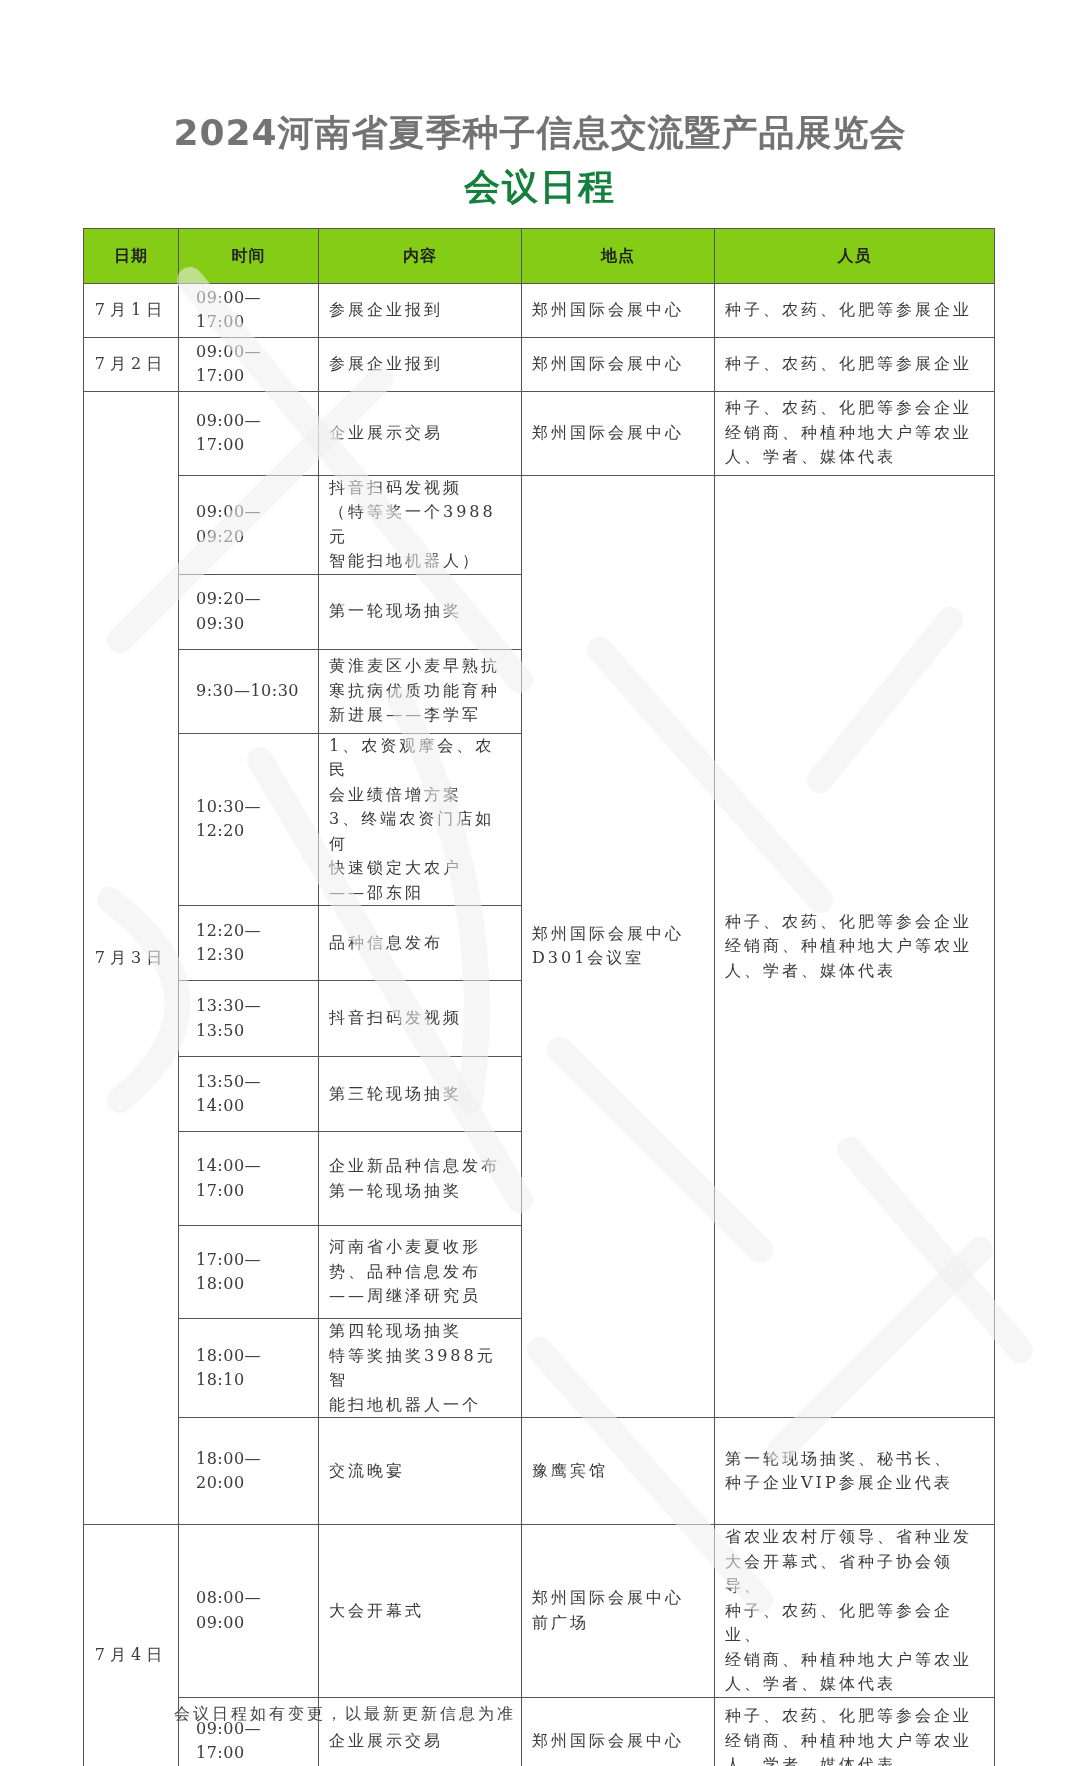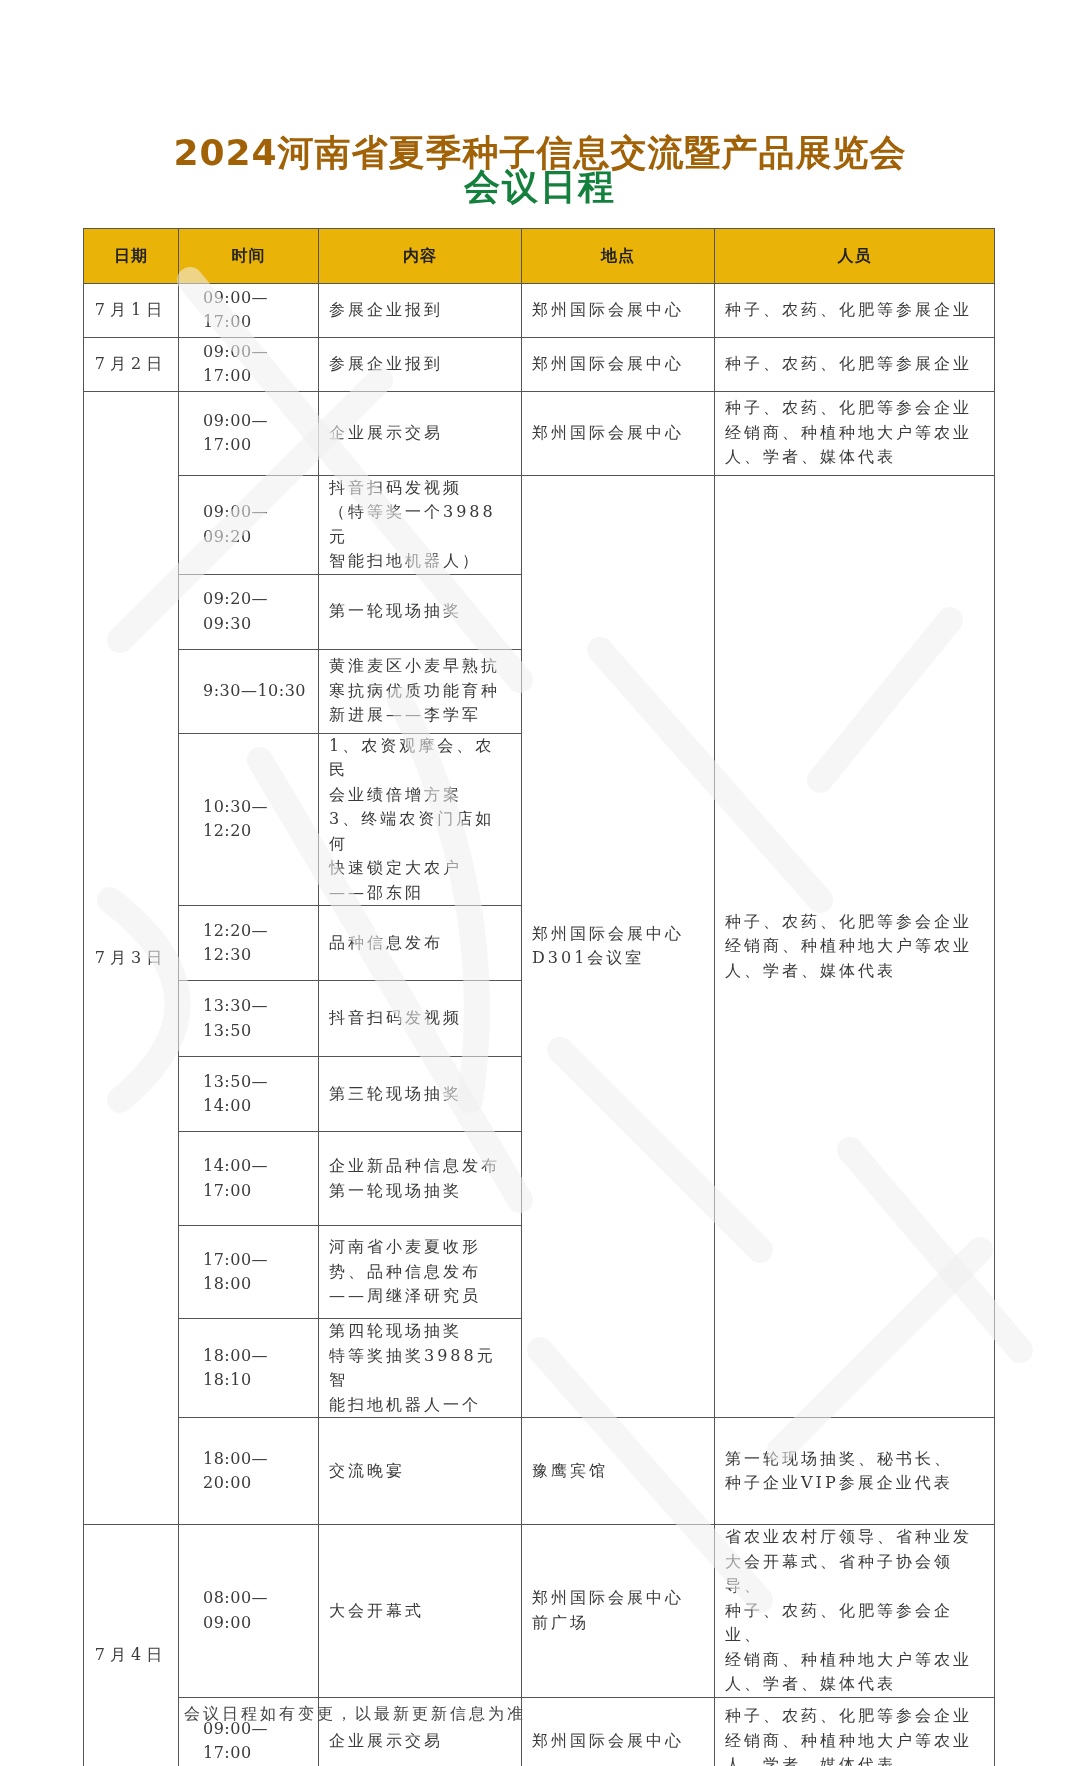--- a/index.html
+++ b/index.html
@@ -1,28 +1,28 @@
 <!DOCTYPE html>
 <html><head>
 <meta charset="utf-8">
 <style>
   html, body { margin:0; padding:0; background:#ffffff; }
   body { width:1080px; height:1766px; position:relative; overflow:hidden;
          font-family:"DejaVu Serif","Liberation Serif",serif; color:#333; }
   .watermark { position:absolute; left:0; top:0; width:1080px; height:1766px; pointer-events:none; z-index:3; }
   .title1 { position:absolute; left:0; width:1080px; top:110px; text-align:center;
-            font-family:"DejaVu Sans","Liberation Sans",sans-serif; font-size:36px; font-weight:bold; color:#a16207; letter-spacing:1px; line-height:46px;margin-top:20px; }
+            font-family:"DejaVu Sans","Liberation Sans",sans-serif; font-size:36px; font-weight:bold; color:#737373; letter-spacing:1px; line-height:46px; }
   .title2 { position:absolute; left:0; width:1080px; top:164px; text-align:center;
             font-family:"DejaVu Sans","Liberation Sans",sans-serif; font-size:36px; font-weight:bold; color:#15803d; letter-spacing:2px; line-height:46px; }
   table.sched { position:absolute; left:83px; top:228px; border-collapse:collapse; table-layout:fixed; width:911px; z-index:1; }
   table.sched td, table.sched th { border:1.5px solid #555; padding:0 10px; font-size:16px; letter-spacing:3px; line-height:24.5px; color:#3a3a3a; vertical-align:middle; text-align:left; white-space:pre-line; font-weight:normal; }
-  table.sched th { background:#eab308; text-align:center; font-family:"DejaVu Sans","Liberation Sans",sans-serif; font-weight:bold; color:#222; font-size:16px; letter-spacing:1px; }
+  table.sched th { background:#84cc16; text-align:center; font-family:"DejaVu Sans","Liberation Sans",sans-serif; font-weight:bold; color:#222; font-size:16px; letter-spacing:1px; }
   table.sched td.date { text-align:center; padding:14px 4px; letter-spacing:5px; }
-  table.sched td.time { padding-left:24px; letter-spacing:0.5px; }
-  .footer { position:absolute; left:184px; top:1704px; font-size:16px; letter-spacing:3px; color:#444; }
+  table.sched td.time { padding-left:17px; letter-spacing:0.5px; }
+  .footer { position:absolute; left:174px; top:1704px; font-size:16px; letter-spacing:3px; color:#444; }
 </style>
 </head>
 <body>
 
 <div class="title1">2024河南省夏季种子信息交流暨产品展览会</div>
 <div class="title2">会议日程</div>
 
 <table class="sched">
   <colgroup>
     <col style="width:95px">

